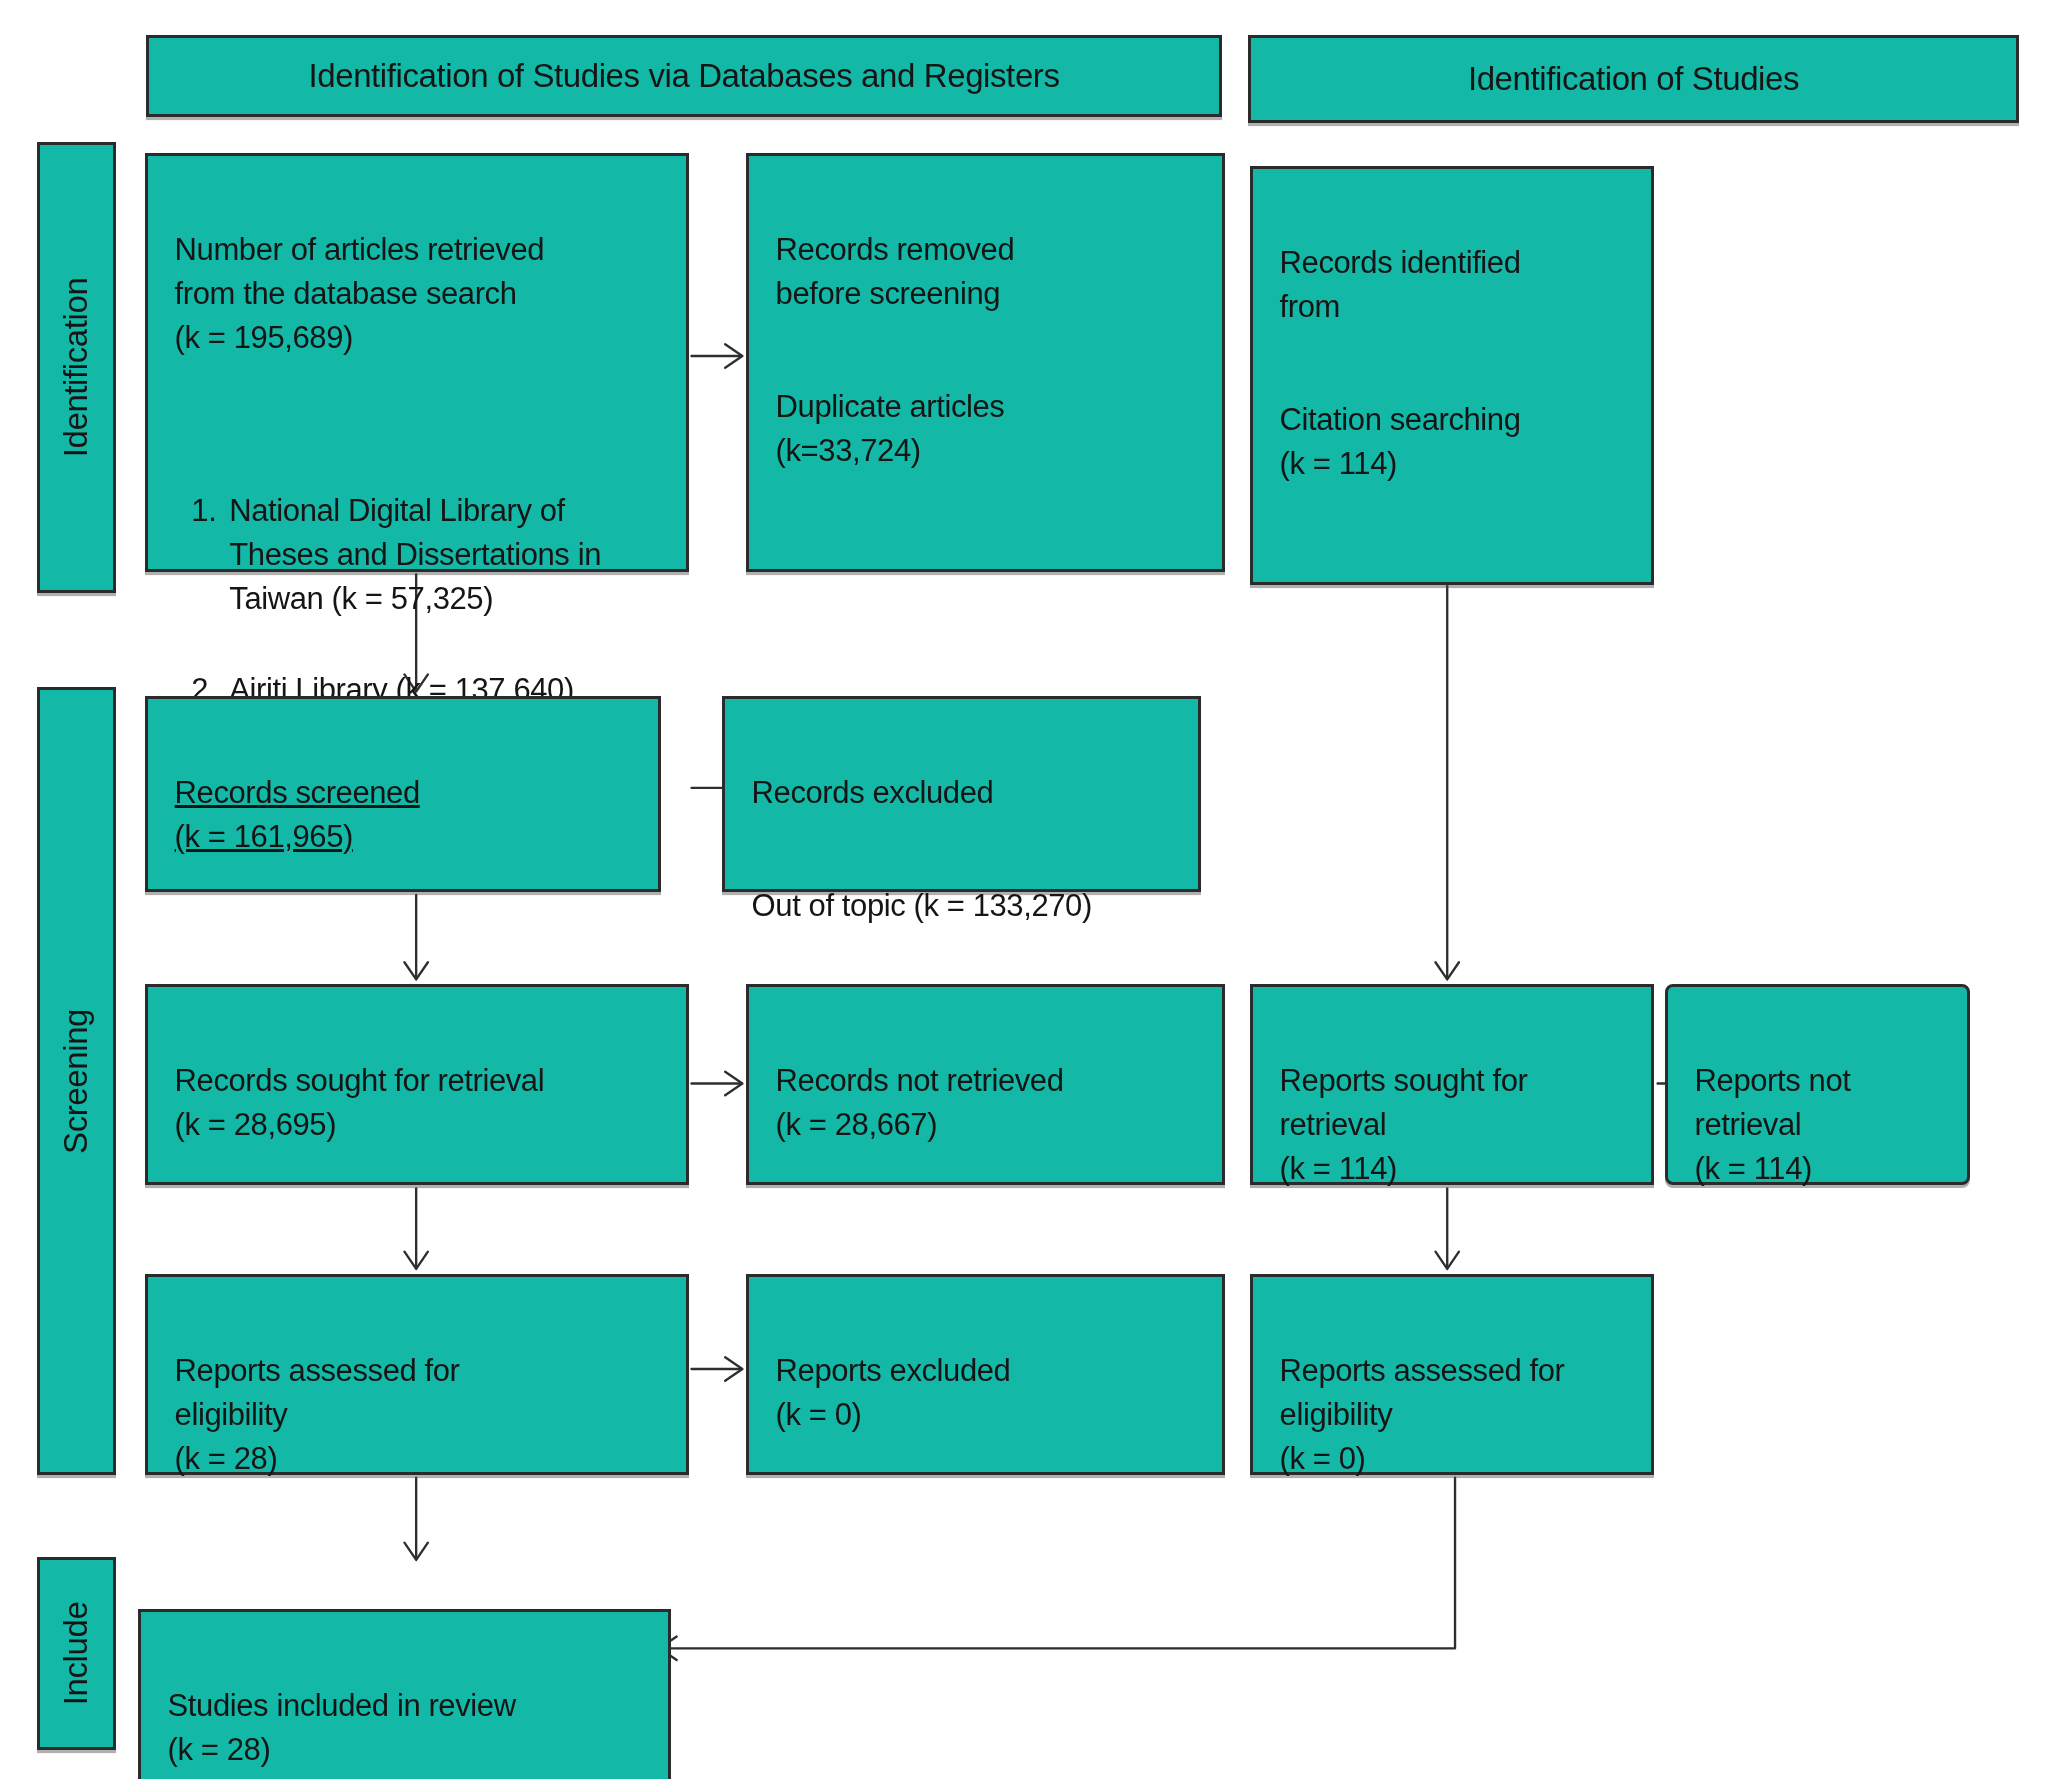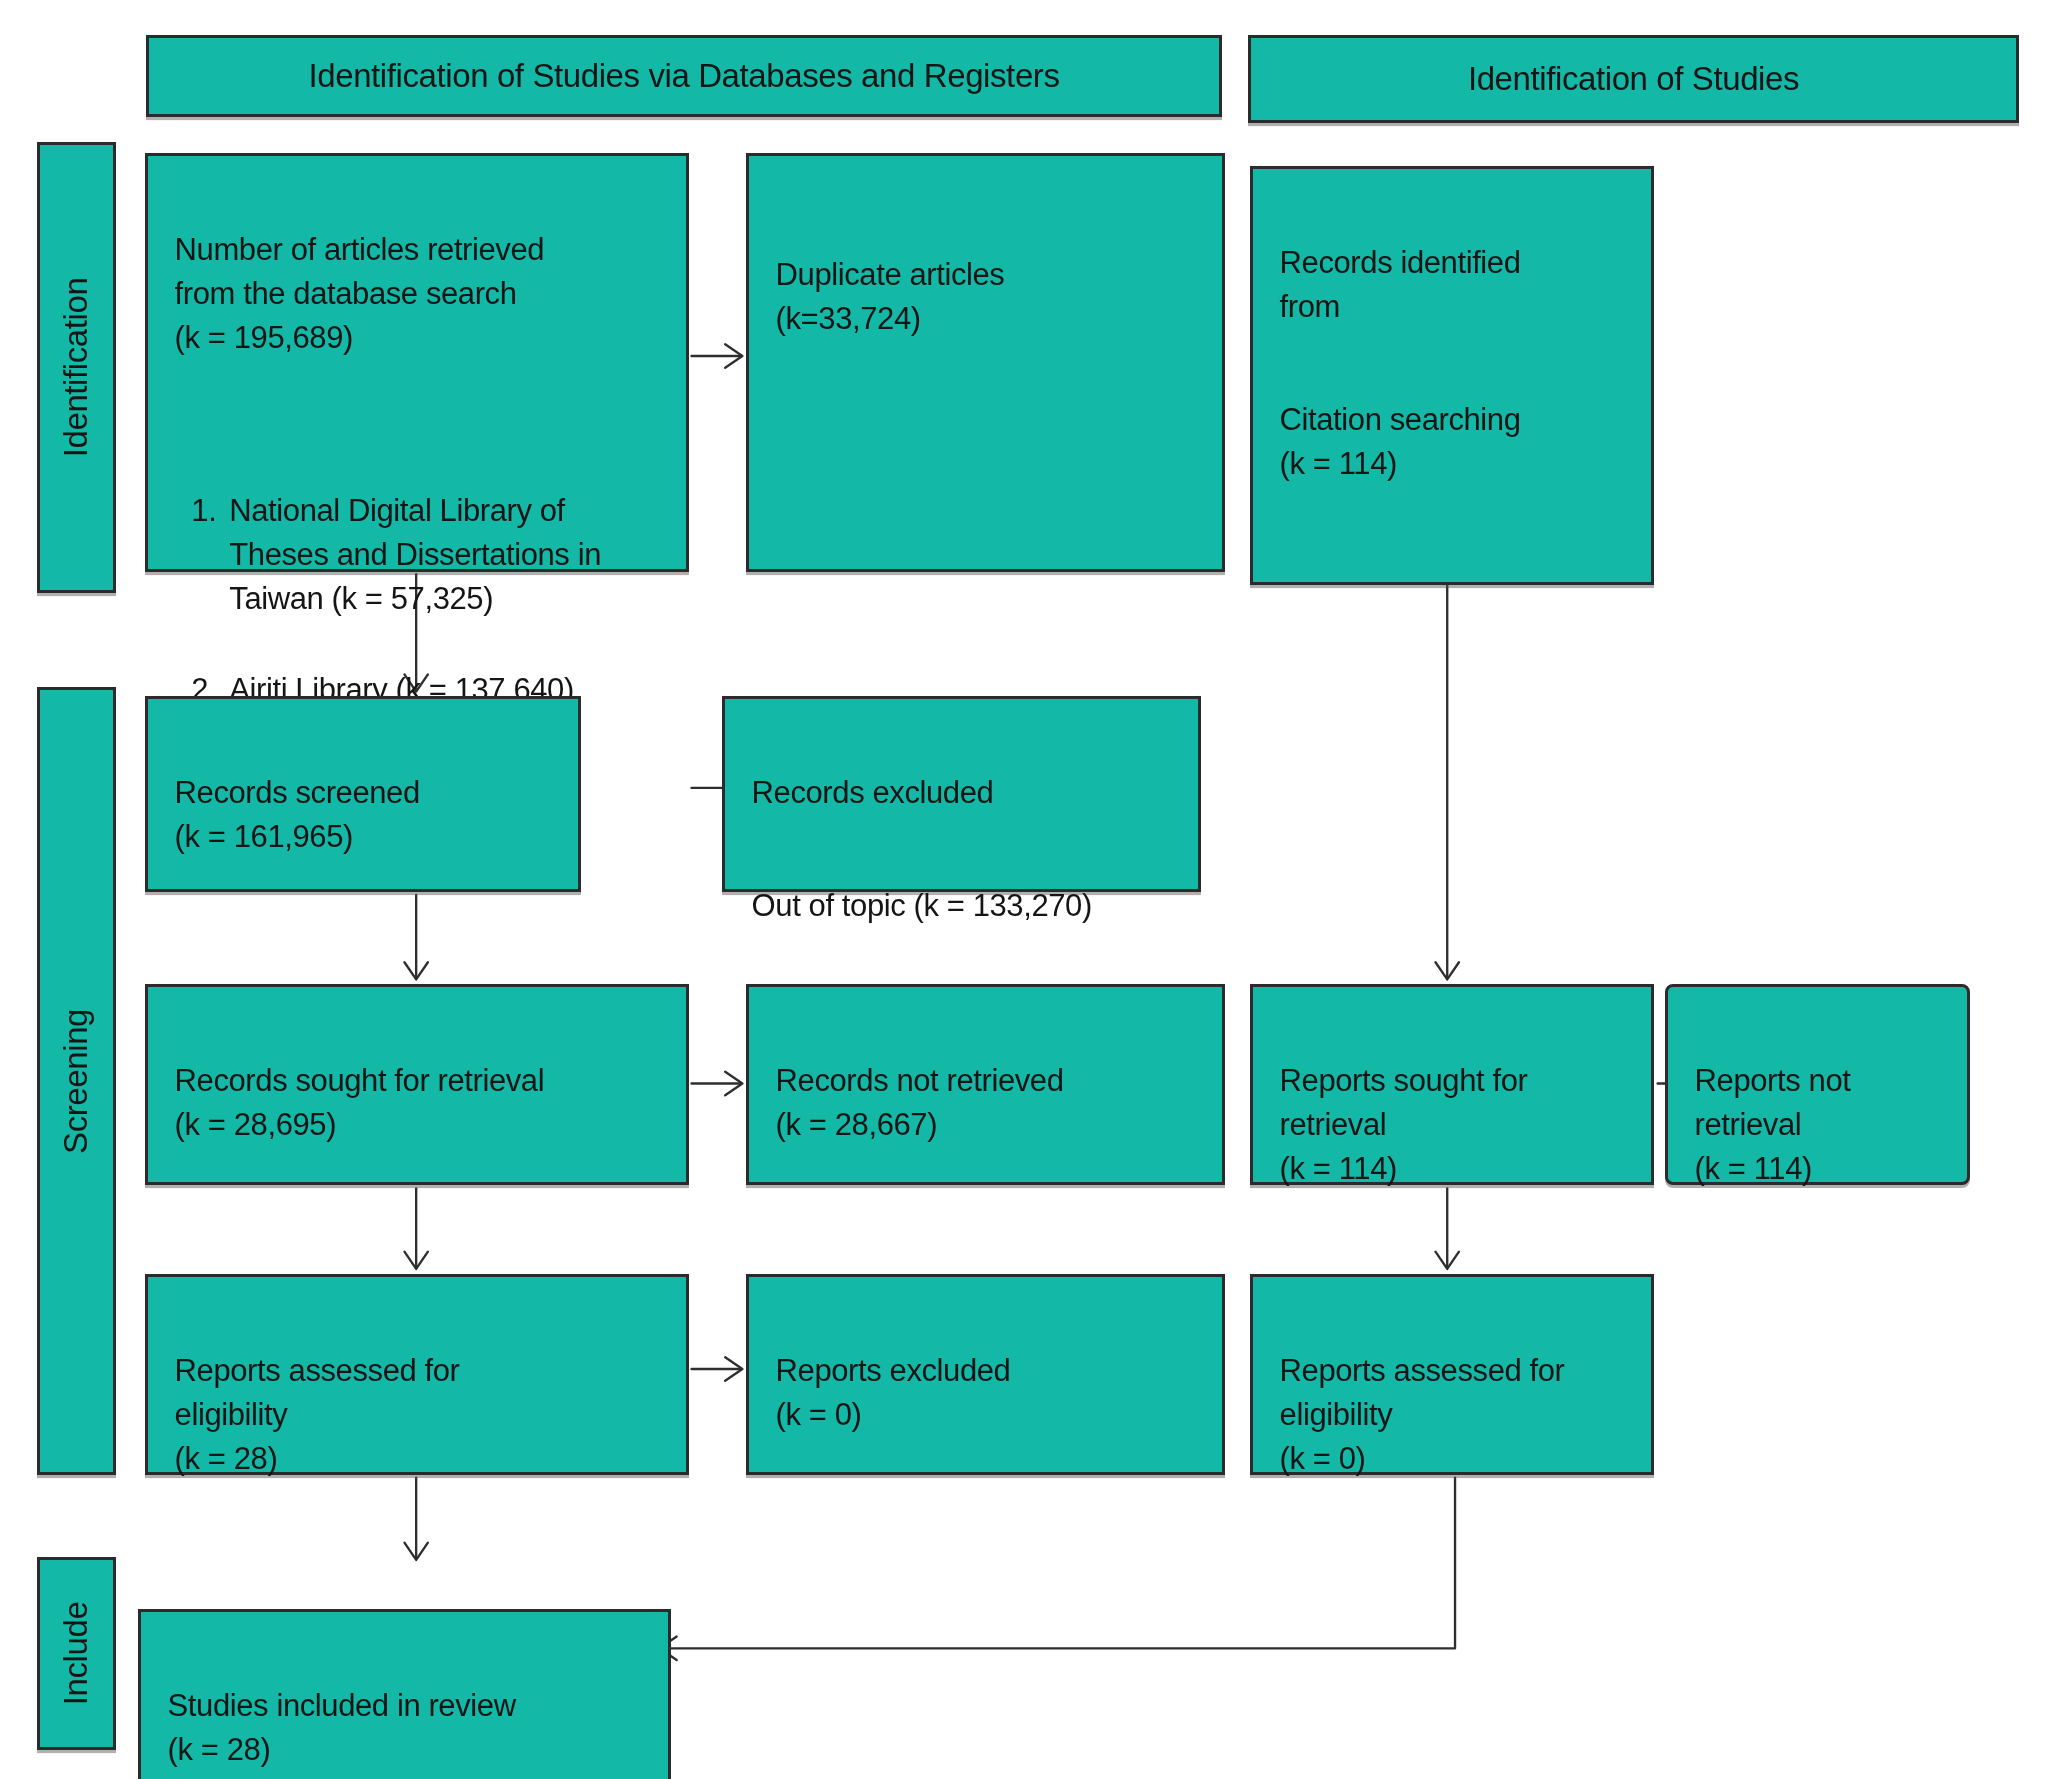--- a/index.html
+++ b/index.html
@@ -140,32 +140,34 @@
 from the database search
 (k = 195,689)</div>
     <ol class="src-list">
       <li>National Digital Library of Theses and Dissertations in Taiwan (k = 57,325)</li>
       <li>Airiti Library (k = 137,640)</li>
       <li>Google Scholar (k = 724)</li>
     </ol>
   </div>
 
   <div class="node" style="left:746px;top:153px;width:479px;height:419px;">
+    <div class="para">Records removed
+before screening</div>
     <div class="para2">Duplicate articles
 (k=33,724)</div>
   </div>
 
   <div class="node" style="left:1250px;top:153px;width:404px;height:419px;margin-top:13px;">
     <div class="para">Records identified
 from</div>
     <div class="para2">Citation searching
 (k = 114)</div>
   </div>
 
-  <div class="node" style="left:145px;top:696px;width:436px;height:196px;">
+  <div class="node" style="left:145px;top:696px;width:516px;height:196px;text-decoration:underline;">
     <div class="para">Records screened
 (k = 161,965)</div>
   </div>
 
   <div class="node" style="left:722px;top:696px;width:479px;height:196px;">
     <div class="para">Records excluded</div>
     <div class="para2">Out of topic (k = 133,270)</div>
   </div>
 
   <div class="node" style="left:145px;top:984px;width:544px;height:201px;">

